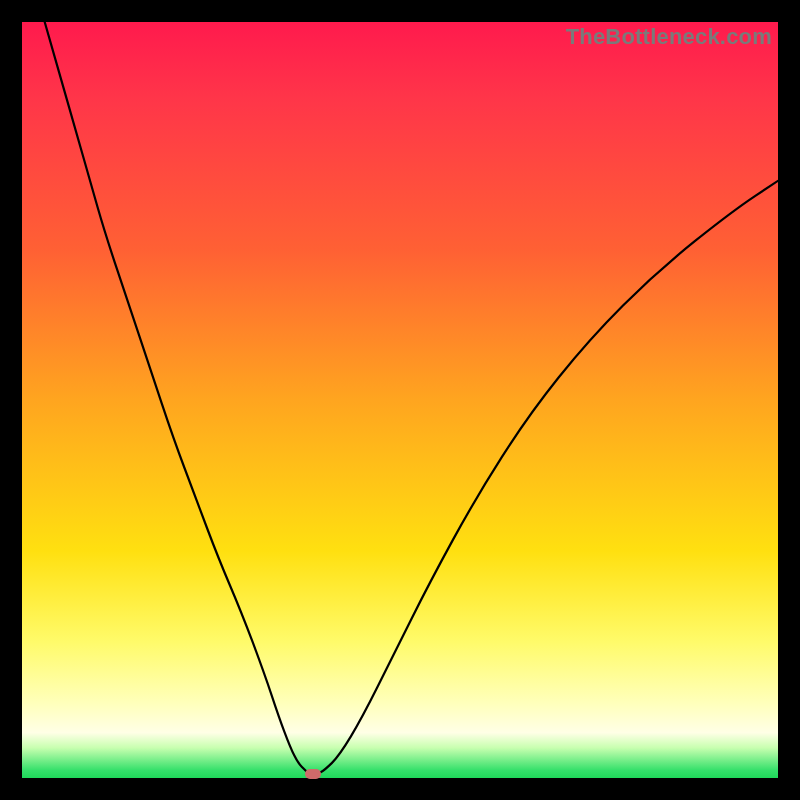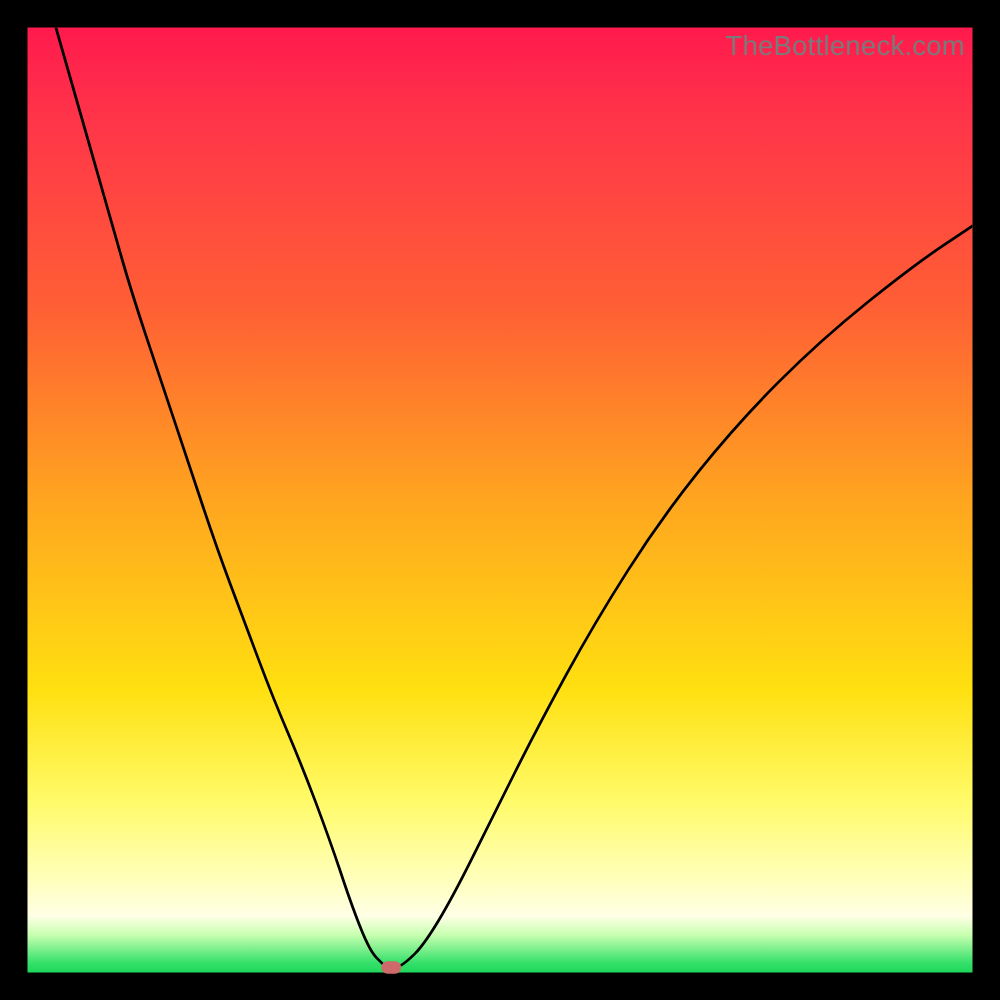--- a/index.html
+++ b/index.html
@@ -37,21 +37,21 @@
       #34e06a 99%,
       #1fd85a 100%
     );
   }
   .watermark {
     position: absolute;
     top: 2px;
     right: 6px;
     color: #7a7a7a;
     font-size: 22px;
-    font-weight: 400;
+    font-weight: 700;
     letter-spacing: 0.2px;
     user-select: none;
   }
   svg.curve {
     position: absolute;
     left: 0;
     top: 0;
     width: 756px;
     height: 756px;
   }

